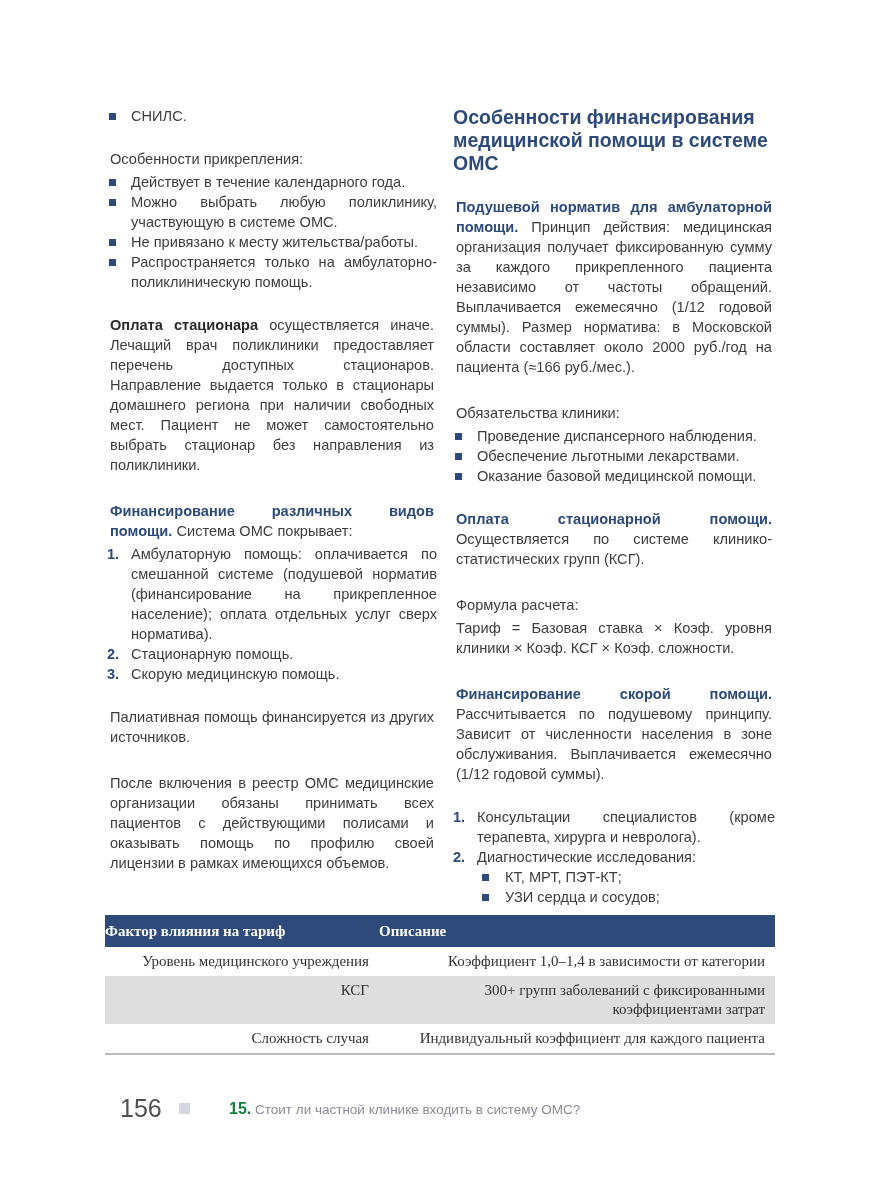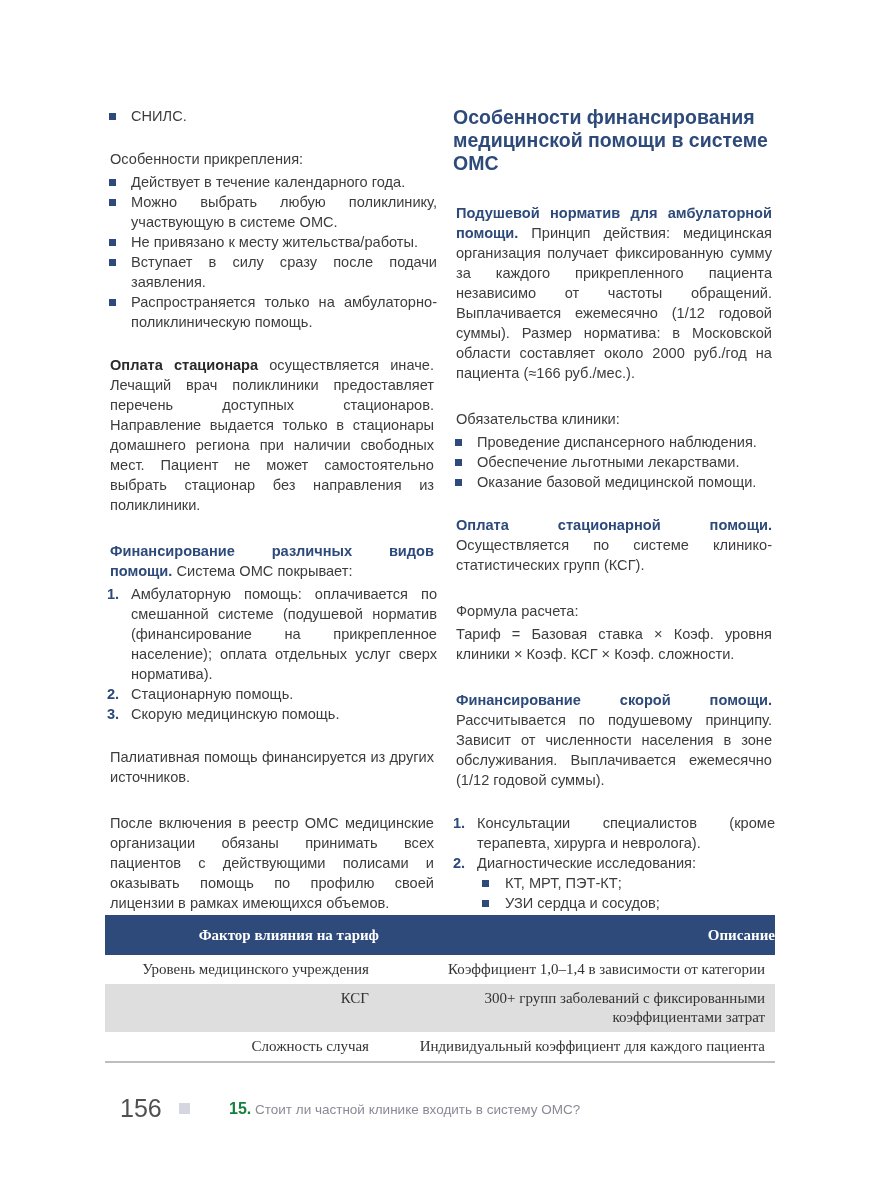--- a/index.html
+++ b/index.html
@@ -20,26 +20,26 @@
   ul.sq li .bullet {
     position: absolute; left: 2px; top: 7px; width: 7px; height: 7px; background: #2d4a7a;
   }
   ol.num li .numlabel {
     position: absolute; left: 0; top: 0; color: #2d4a7a; font-weight: bold;
   }
   ul.sub { list-style: none; margin: 0; padding: 0; }
   ul.sub li { position: relative; padding-left: 28px; }
   ul.sub li .bullet { position: absolute; left: 5px; top: 7px; width: 7px; height: 7px; background: #2d4a7a; }
   h2.section-title {
-    margin: 0 0 28px 0; font-size: 19.5px; line-height: 23px; color: #2d4a7a; font-weight: bold;
+    margin: 0 0 22px 0; font-size: 19.5px; line-height: 23px; color: #2d4a7a; font-weight: bold;
   }
 
   .tbl { position: absolute; left: 105px; top: 915px; width: 670px; border-collapse: collapse;
     font-family: "Liberation Serif", "DejaVu Serif", serif; font-size: 15px; color: #333; }
-  .tbl th { background: #2d4a7a; color: #ffffff; font-weight: bold; height: 40px; padding: 0; text-align: right; }
+  .tbl th { background: #2d4a7a; color: #ffffff; font-weight: bold; height: 32px; padding: 0; text-align: left; }
   .tbl td { padding: 5px 10px 5px 9px; vertical-align: top; line-height: 19px; text-align: right; }
   .tbl tr.alt td { background: #dedede; }
   .tbl tr.last td { border-bottom: 2px solid #bdbdbd; }
   .tbl td.c1 { width: 255px; }
 
   .footer { position: absolute; top: 1092px; left: 104px; height: 36px; }
   .page-num { position: absolute; left: 16px; top: 0; font-size: 25px; color: #505050; line-height: 32px; font-weight: 300; }
   .footer-square { position: absolute; left: 75px; top: 11px; width: 11px; height: 11px; background: #d6d6e0; }
   .footer-chapter { position: absolute; left: 125px; top: 8px; font-size: 13.5px; color: #8a8a96; white-space: nowrap; line-height: 18px; }
   .footer-chapter .chnum { color: #15803d; font-weight: bold; font-size: 16px; }
@@ -50,21 +50,21 @@
 <div class="col col-left">
   <ul class="sq">
     <li><span class="bullet"></span><span>СНИЛС.</span></li>
   </ul>
   <div class="gap"></div>
   <p>Особенности прикрепления:</p>
   <ul class="sq">
     <li><span class="bullet"></span><span>Действует в течение календарного года.</span></li>
     <li><span class="bullet"></span><span>Можно выбрать любую поликлинику, участвующую в системе ОМС.</span></li>
     <li><span class="bullet"></span><span>Не привязано к месту жительства/работы.</span></li>
-    <li><span class="bullet"></span><span>Вступает в силу сразу после подачи заявления.</span></li>
+    <li><span class="bullet"></span></li>
     <li><span class="bullet"></span><span>Распространяется только на амбулаторно-поликлиническую помощь.</span></li>
   </ul>
   <div class="gap"></div>
   <p><span class="dark">Оплата стационара</span><span> осуществляется иначе. Лечащий врач поликлиники предоставляет перечень доступных стационаров. Направление выдается только в стационары домашнего региона при наличии свободных мест. Пациент не может самостоятельно выбрать стационар без направления из поликлиники.</span></p>
   <div class="gap"></div>
   <p><span class="navy">Финансирование различных видов помощи.</span><span> Система ОМС покрывает:</span></p>
   <ol class="num">
     <li><span class="numlabel">1.</span><span>Амбулаторную помощь: оплачивается по смешанной системе (подушевой норматив (финансирование на прикрепленное население); оплата отдельных услуг сверх норматива).</span></li>
     <li><span class="numlabel">2.</span><span>Стационарную помощь.</span></li>
     <li><span class="numlabel">3.</span><span>Скорую медицинскую помощь.</span></li>

